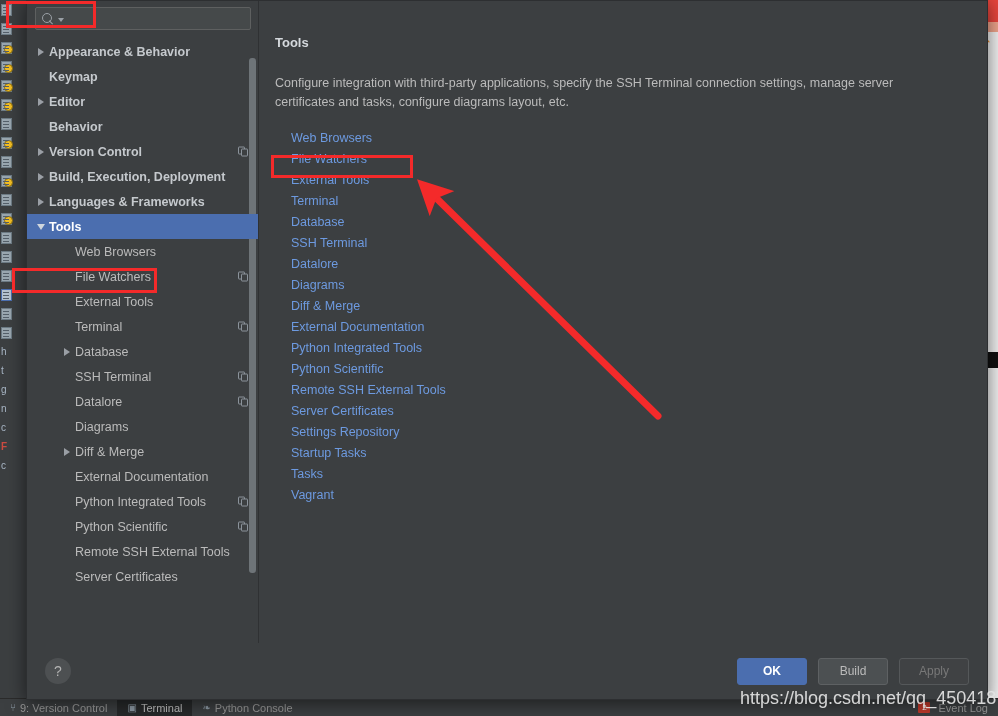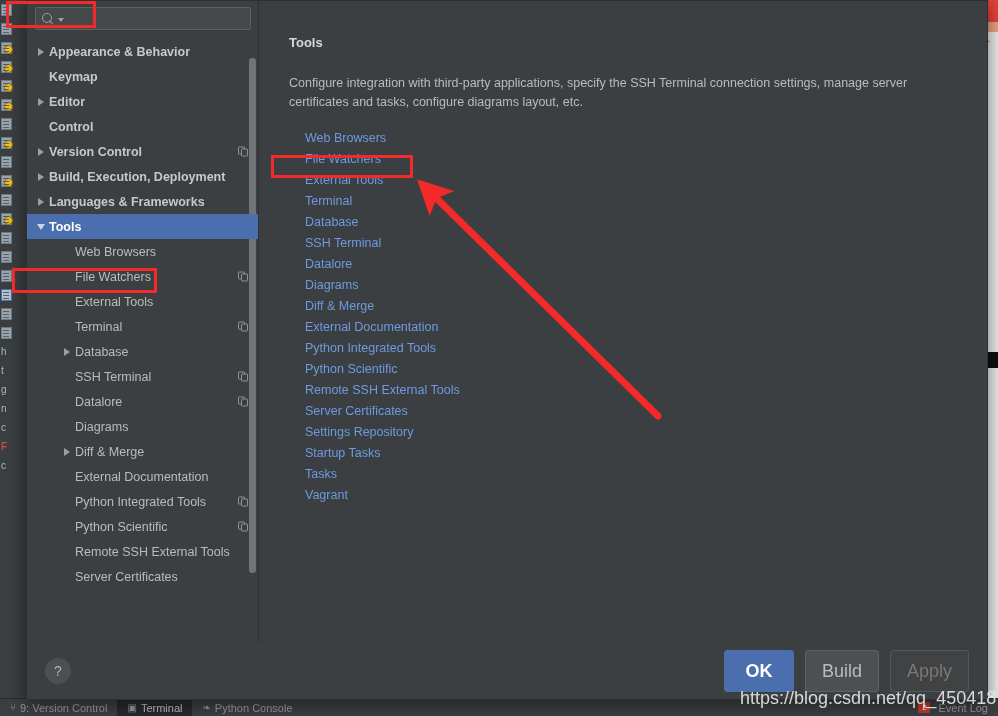--- a/index.html
+++ b/index.html
@@ -107,21 +107,21 @@
   }
   .dlg-title {
     font-size: 13px; color: #bbbbbb; margin-left: 11px; font-weight: normal;
   }
   .close-btn {
     position: absolute; right: 13px; top: 50%; transform: translateY(-50%);
     width: 20px; height: 20px; display: flex; align-items: center; justify-content: center;
     color: #a6a6a6; font-size: 16px; cursor: pointer; line-height: 1;
   }
 
-  .dlg-body { flex: 1; display: flex; min-height: 0; gap: 14px; }
+  .dlg-body { flex: 1; display: flex; min-height: 0; }
 
   
   .sidebar {
     width: 232px; flex: none; display: flex; flex-direction: column;
     background: #3c3f41; position: relative;
   }
   .search-wrap { padding: 6px 8px 8px 8px; }
   .search-box {
     height: 23px; background: #45494a; border: 1px solid #5e6060;
     border-radius: 2px; display: flex; align-items: center; padding: 0 6px; gap: 3px;
@@ -211,22 +211,22 @@
     height: 56px; flex: none; display: flex; align-items: center;
     padding: 0 18px 0 18px; position: relative; background: #3c3f41;
   }
   .help-btn {
     width: 26px; height: 26px; border-radius: 50%;
     background: #4d5052; color: #b3b3b3; font-size: 14px;
     display: flex; align-items: center; justify-content: center; cursor: pointer;
   }
   .footer-buttons { margin-left: auto; display: flex; gap: 11px; }
   .btn {
-    min-width: 70px; height: 42px; padding: 0 16px;
-    font-size: 18px; font-family: "Liberation Sans", sans-serif;
+    min-width: 70px; height: 27px; padding: 0 16px;
+    font-size: 12px; font-family: "Liberation Sans", sans-serif;
     border: 1px solid #5e6163; border-radius: 3px;
     background: #4c5052; color: #bbbbbb; cursor: pointer;
     display: flex; align-items: center; justify-content: center;
   }
   .btn.primary {
     background: #4b6eaf; border-color: #4b6eaf; color: #ffffff; font-weight: bold;
   }
   .btn.disabled { color: #787878; background: #43464880; border-color: #55585a; cursor: default; }
 
   
@@ -407,21 +407,21 @@
               <span class="tree-label">Keymap</span>
             </div>
             <div class="tree-row top">
               <span style="width: 6px; flex: 0 0 auto;"></span>
               <span class="tw collapsed"></span>
               <span class="tree-label">Editor</span>
             </div>
             <div class="tree-row top">
               <span style="width: 6px; flex: 0 0 auto;"></span>
               <span class="tw "></span>
-              <span class="tree-label">Control</span>
+              <span class="tree-label">Behavior</span>
             </div>
             <div class="tree-row top">
               <span style="width: 6px; flex: 0 0 auto;"></span>
               <span class="tw collapsed"></span>
               <span class="tree-label">Version Control</span>
               <span class="badge-ico">
                 <i></i>
                 <u></u>
               </span>
             </div>

